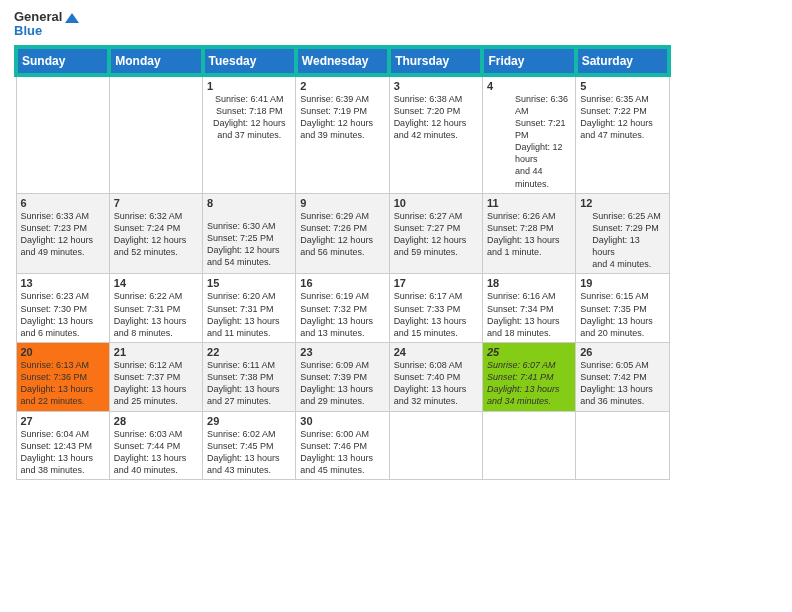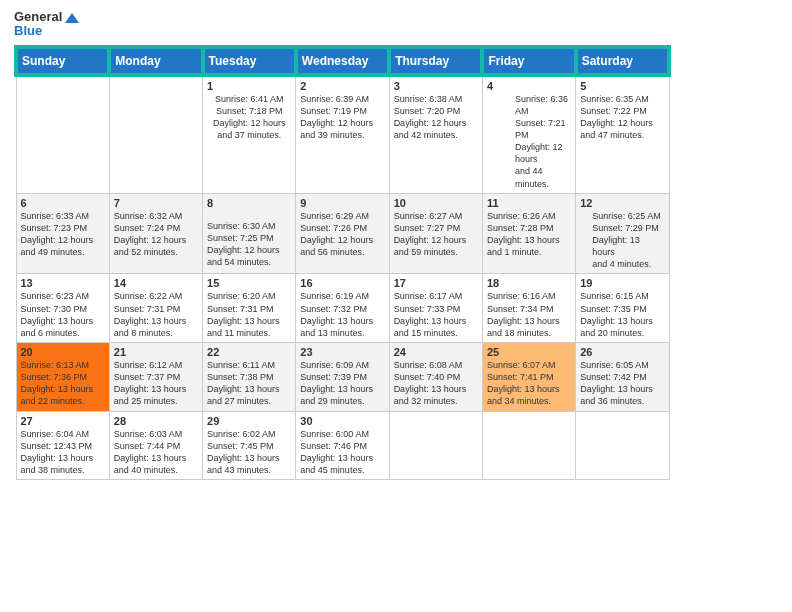--- a/index.html
+++ b/index.html
@@ -282,21 +282,21 @@
 Daylight: 13 hours
 and 29 minutes.</div>
           </td>
           <td style="background: rgb(242, 242, 242);">
             <span class="day-number">24</span>
             <div class="day-info" style="white-space: pre-line;">Sunrise: 6:08 AM
 Sunset: 7:40 PM
 Daylight: 13 hours
 and 32 minutes.</div>
           </td>
-          <td style="background: #fdba74;">
+          <td style="background: #84cc16; font-style: italic;">
             <span class="day-number">25</span>
             <div class="day-info" style="white-space: pre-line;">Sunrise: 6:07 AM
 Sunset: 7:41 PM
 Daylight: 13 hours
 and 34 minutes.</div>
           </td>
           <td style="background: rgb(242, 242, 242);">
             <span class="day-number">26</span>
             <div class="day-info" style="white-space: pre-line;">Sunrise: 6:05 AM
 Sunset: 7:42 PM

